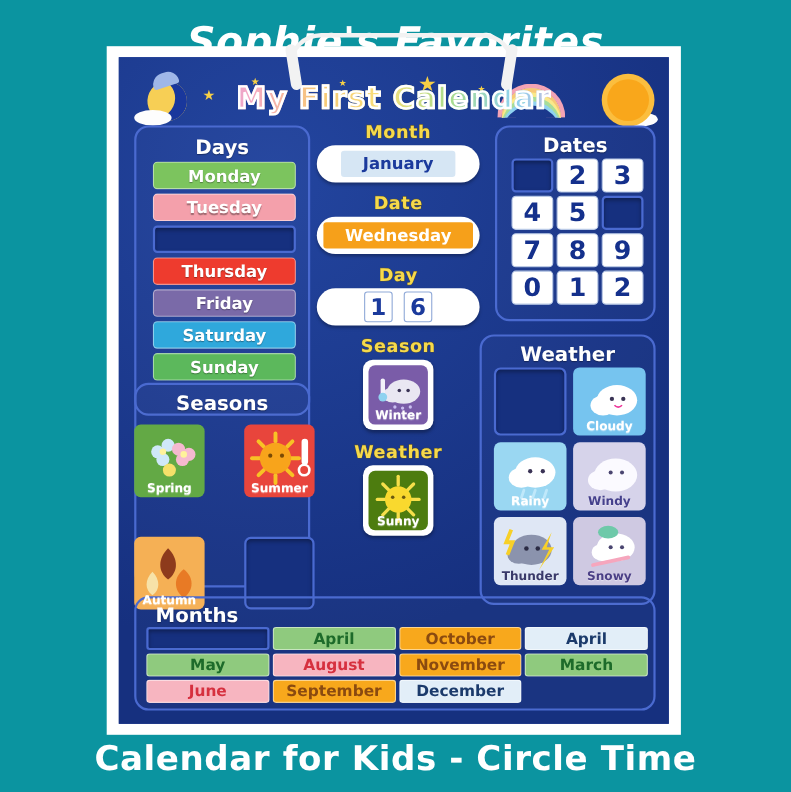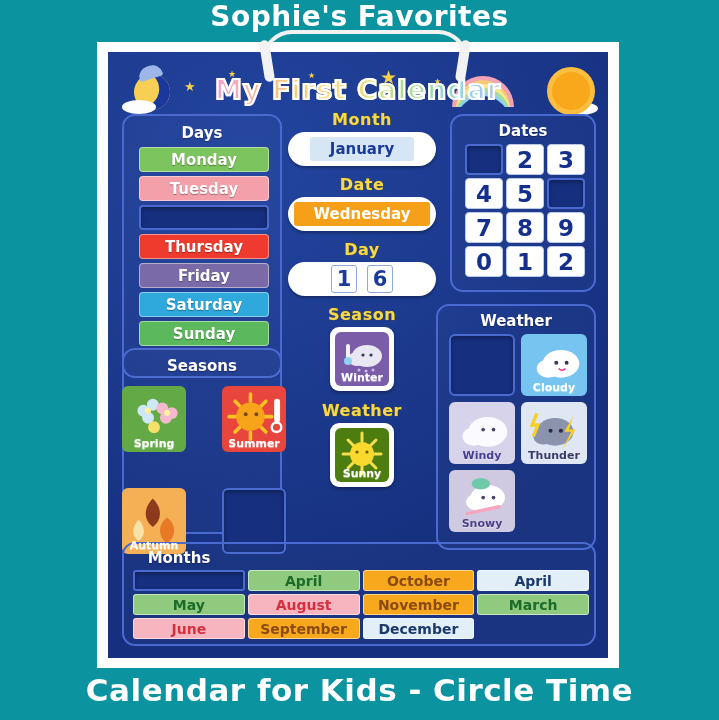--- a/index.html
+++ b/index.html
@@ -10,21 +10,21 @@
     overflow: hidden;
   }
   .stage { position: relative; width: 719px; height: 720px; background: #0b94a0; }
 
   
   .caption {
     position: absolute; left: 0; width: 719px; text-align: center;
     color: #ffffff; font-family: "DejaVu Sans", sans-serif;
     font-weight: bold; letter-spacing: .5px; white-space: nowrap;
   }
-  .caption-top { top: 0; font-size: 28px; }
+  .caption-top { top: 18px; font-size: 36px; font-style: italic; }
   .caption-bottom { top: 672px; font-size: 31px; }
 
   
   .frame {
     position: absolute; left: 97px; top: 42px; width: 522px; height: 626px;
     background: #ffffff;
   }
   .board {
     position: absolute; left: 108px; top: 52px; width: 500px; height: 606px;
     background: #19379c;
@@ -84,21 +84,21 @@
   }
 
   
   .panel {
     position: absolute; border: 2px solid #4a6ad0; border-radius: 13px;
     background: rgba(255,255,255,.02);
   }
   .panel-title {
     position: absolute; left: 0; width: 100%; text-align: center;
     color: #ffffff; font-family: "DejaVu Sans", sans-serif;
-    font-weight: bold; font-size: 15px; text-shadow: 0 1px 1px rgba(0,0,0,.35);
+    font-weight: bold; font-size: 18px; text-shadow: 0 1px 1px rgba(0,0,0,.35);
   }
 
   
   .days-panel { left: 14px; top: 62px; width: 160px; height: 264px; }
   .days-list { position: absolute; left: 15px; top: 31px; width: 130px; }
   .day-chip {
     height: 25px; margin-bottom: 4px; border-radius: 4px;
     display: flex; align-items: center; justify-content: center;
     font-family: "DejaVu Sans", sans-serif; font-weight: bold; font-size: 15px;
     color: #ffffff; text-shadow: 0 1px 1px rgba(0,0,0,.35);
@@ -344,20 +344,36 @@
                 <ellipse cx="33" cy="26" rx="16" ry="12" fill="#fff"></ellipse>
                 <ellipse cx="22" cy="30" rx="10" ry="8" fill="#fff"></ellipse>
                 <circle cx="29" cy="25" r="1.7" fill="#3a3355"></circle>
                 <circle cx="38" cy="25" r="1.7" fill="#3a3355"></circle>
                 <path d="M31 30q3 3 6 0" stroke="#e39" stroke-width="1.3" fill="none"></path>
               </svg>
               <span class="pic-label" style="color: rgb(255, 255, 255);">Cloudy</span>
             </div>
           </div>
           <div class="wcell">
+            <div class="pic-card" style="width: 100%; height: 100%; background: rgb(154, 215, 242);">
+              <svg class="art" viewBox="0 0 54 54">
+                <ellipse cx="31" cy="24" rx="16" ry="12" fill="#fff"></ellipse>
+                <ellipse cx="20" cy="28" rx="10" ry="8" fill="#fff"></ellipse>
+                <circle cx="27" cy="23" r="1.7" fill="#3a3355"></circle>
+                <circle cx="37" cy="23" r="1.7" fill="#3a3355"></circle>
+                <g stroke="#bfe8fa" stroke-width="2.2" stroke-linecap="round">
+                  <line x1="22" y1="38" x2="20" y2="44"></line>
+                  <line x1="31" y1="38" x2="29" y2="44"></line>
+                  <line x1="40" y1="38" x2="38" y2="44"></line>
+                </g>
+              </svg>
+              <span class="pic-label" style="color: rgb(255, 255, 255);">Rainy</span>
+            </div>
+          </div>
+          <div class="wcell">
             <div class="pic-card" style="width: 100%; height: 100%; background: rgb(214, 211, 234);">
               <svg class="art" viewBox="0 0 54 54">
                 <ellipse cx="32" cy="26" rx="17" ry="13" fill="#fbfaff"></ellipse>
                 <ellipse cx="20" cy="30" rx="10" ry="8" fill="#fbfaff"></ellipse>
                 <circle cx="28" cy="24" r="1.6" fill="#4a4570"></circle>
                 <circle cx="37" cy="24" r="1.6" fill="#4a4570"></circle>
               </svg>
               <span class="pic-label" style="color: rgb(69, 64, 140);">Windy</span>
             </div>
           </div>

